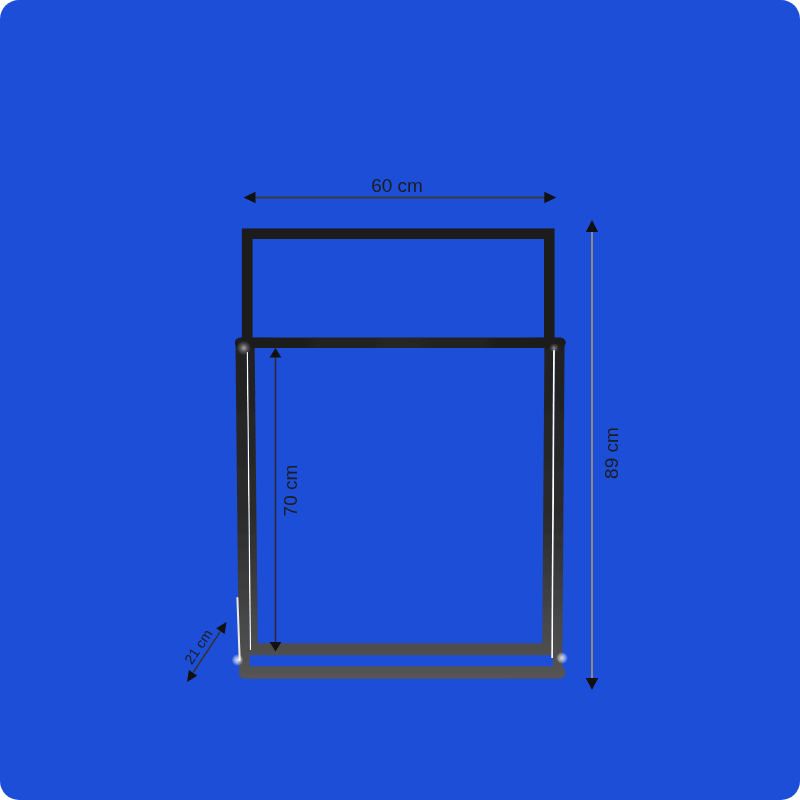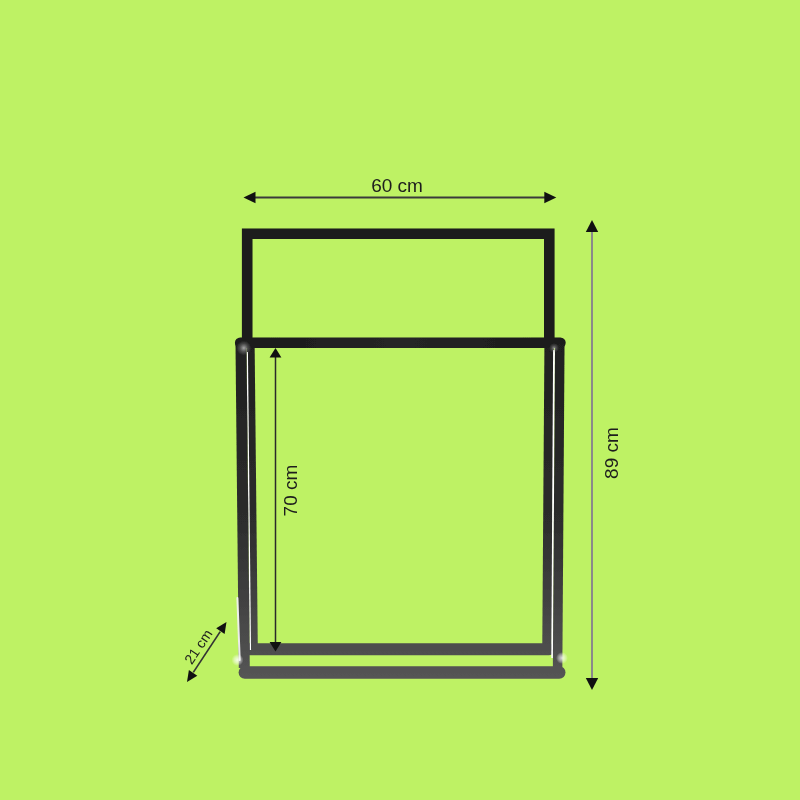--- a/index.html
+++ b/index.html
@@ -1,17 +1,17 @@
 <!DOCTYPE html>
 <html><head>
 <meta charset="utf-8">
 <style>
   html,body{margin:0;padding:0;background:#ffffff;}
-  .wrap{width:800px;height:800px;position:relative;background:#bef264;
-        font-family:"Liberation Sans", sans-serif;}
+  .wrap{width:800px;height:800px;position:relative;background:#1d4ed8;
+        font-family:"Liberation Sans", sans-serif;border-radius:19px;}
   text{font-family:"Liberation Sans", sans-serif;fill:#1d1d1d;}
 </style>
 </head>
 <body>
 <div class="wrap">
 <svg width="800" height="800" viewBox="0 0 800 800">
   <defs>
     <linearGradient id="loopGrad" gradientUnits="userSpaceOnUse" x1="0" y1="340" x2="0" y2="676">
       <stop offset="0" stop-color="#1f1f1f"></stop>
       <stop offset="0.55" stop-color="#2d2d2d"></stop>

